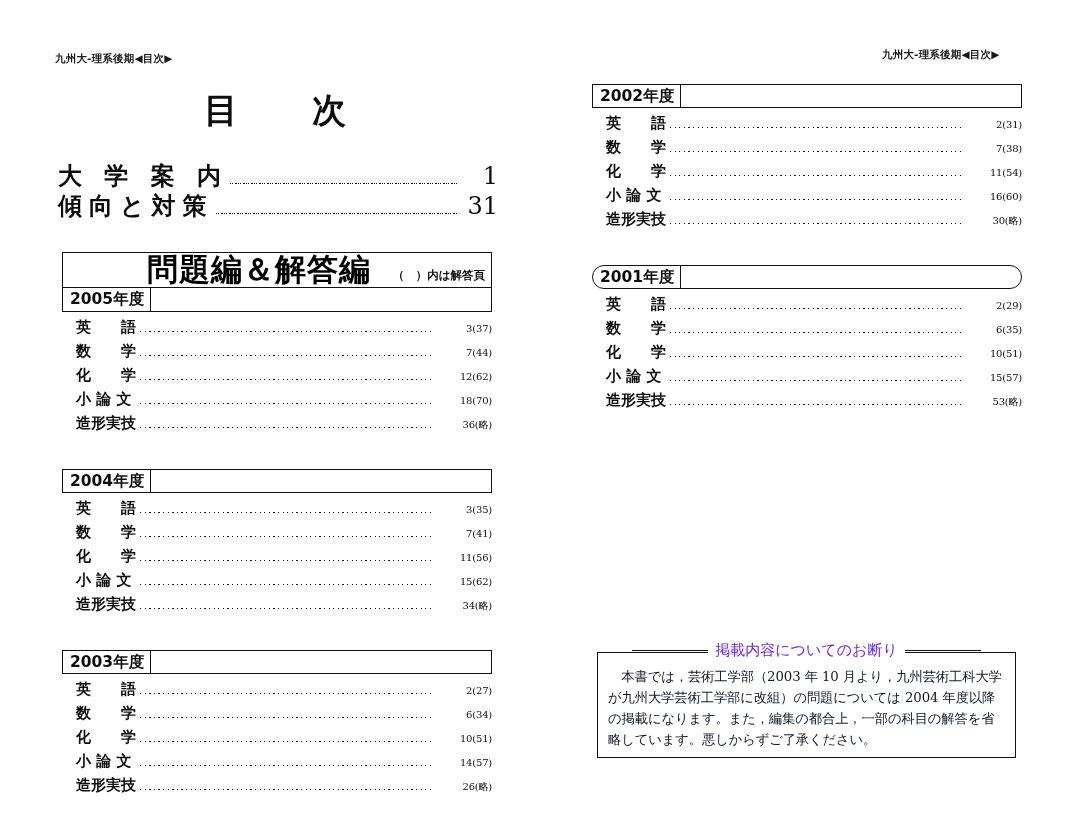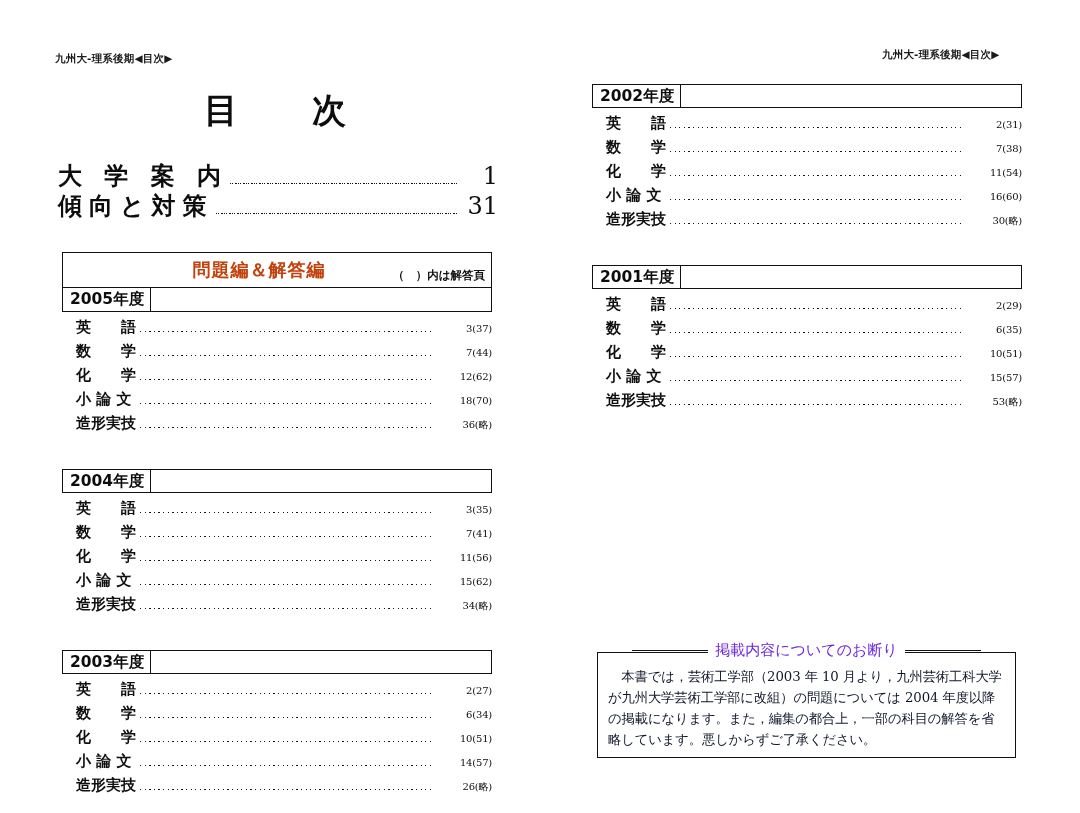--- a/index.html
+++ b/index.html
@@ -109,24 +109,24 @@
     width: 430px;
     height: 36px;
     border: 1.6px solid #111;
     border-bottom: 1.2px solid #111;
     box-sizing: border-box;
     display: flex;
     align-items: center;
     justify-content: center;
   }
   .banner-title {
-    font-size: 18px;
+    font-size: 31px;
     font-weight: 700;
     letter-spacing: 1px;
-    color: #c2410c;
+    color: #000000;
     white-space: nowrap;
     transform: translateX(-18px);
   }
   .banner-note {
     position: absolute;
     right: 6px;
     bottom: 4px;
     font-size: 11.5px;
     font-weight: 700;
     letter-spacing: 0px;
@@ -403,21 +403,21 @@
           <span class="s-label">小 論 文</span>
           <span class="s-leader"></span>
           <span class="s-page">16(60)</span>
         </div>
         <div class="subject-row">
           <span class="s-label">造形実技</span>
           <span class="s-leader"></span>
           <span class="s-page">30(略)</span>
         </div>
       </div>
-      <div class="year-bar" style="top: 265px; left: 7px;">
+      <div class="year-bar" style="top: 265px; left: 7px; border-radius: 12px;">
         <div class="year-cell">2001年度</div>
         <div class="year-blank"></div>
       </div>
       <div class="subjects" style="top: 295px; left: 7px;">
         <div class="subject-row">
           <span class="s-label">英　　語</span>
           <span class="s-leader"></span>
           <span class="s-page">2(29)</span>
         </div>
         <div class="subject-row">

